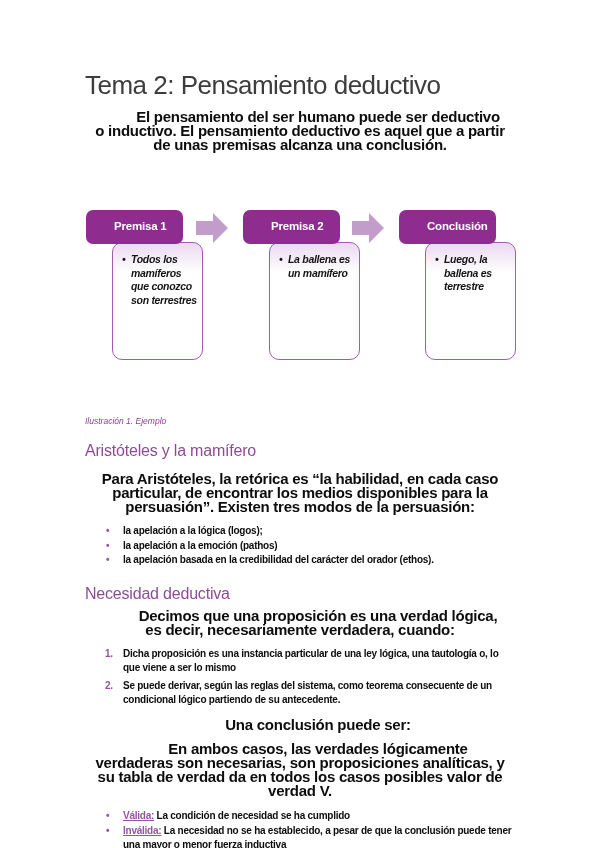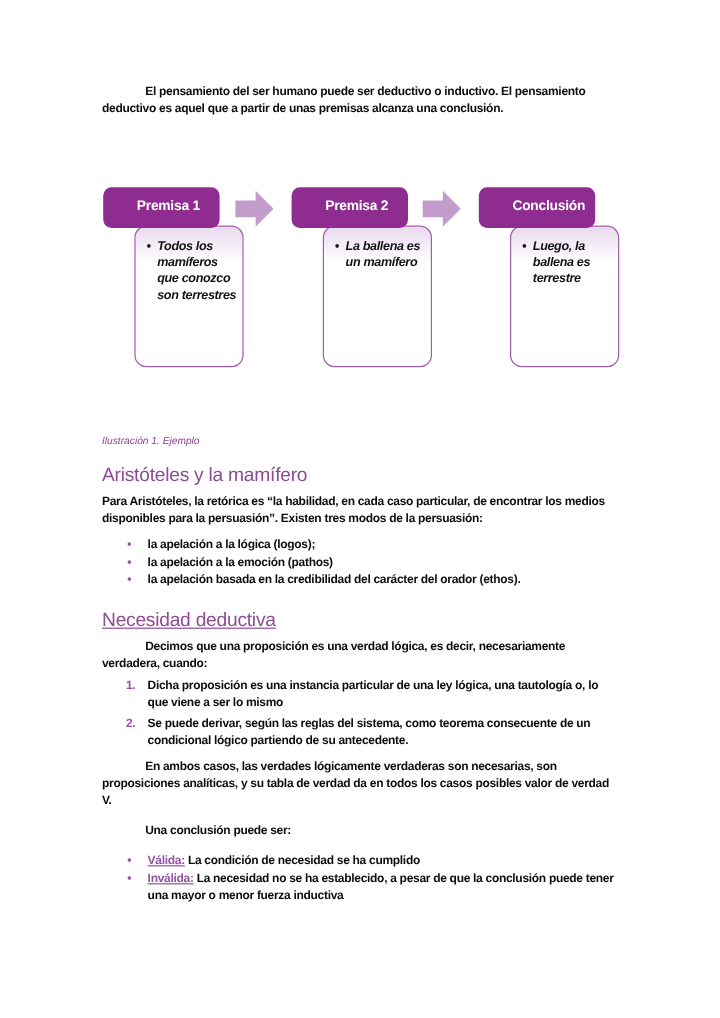--- a/index.html
+++ b/index.html
@@ -15,26 +15,27 @@
   }
   h1{
     margin:0 0 7px 0;
     font-size:26px;
     font-weight:400;
     letter-spacing:-0.5px;
     color:#3d3d3d;
     line-height:30px;
   }
   .body{
-    font-size:10px;
+    font-size:15px;
     line-height:14px;
     font-weight:600;
     letter-spacing:-0.25px;
     color:#0d0d0d;
-    margin:0;
+    margin:10px;
+    text-align:center;
   }
   .ind{text-indent:36px;}
   h2{
     margin:14px 0 4px 0;
     font-size:16px;
     font-weight:400;
     color:var(--heading);
     line-height:22px;
     letter-spacing:-0.2px;
   }
@@ -85,27 +86,28 @@
     padding-left:38px;
     font-size:10px;line-height:14px;font-weight:600;letter-spacing:-0.25px;
     color:#0d0d0d;
     margin-bottom:0.5px;
   }
   .blt{position:absolute;left:21px;top:0;color:var(--marker);font-weight:bold;}
   .num{position:absolute;left:20px;top:0;color:var(--marker);font-weight:600;}
   .nlst li{margin-bottom:4px;}
   .link{color:var(--link);text-decoration:underline;font-weight:700;}
   .mt8{margin-top:8px;} .mt11{margin-top:11px;} .mt4{margin-top:4px;}
-  .mt16{margin-top:16px;text-decoration:underline;} .mt2{margin-top:2px;}
+  .mt16{margin-top:16px;} .mt2{margin-top:2px;}
 </style>
 </head>
 <body>
 
 <div class="page">
 
+  <h1>Tema 2: Pensamiento deductivo</h1>
   <p class="body ind">El pensamiento del ser humano puede ser deductivo o inductivo. El pensamiento deductivo es aquel que a partir de unas premisas alcanza una conclusión.</p>
 
   <div class="diagram">
     <div class="grp g1">
       <div class="hdr">Premisa 1</div>
       <div class="cbox">
         <div class="btxt">Todos los mamíferos que conozco son terrestres</div>
       </div>
     </div>
 
@@ -144,21 +146,21 @@
   </ul>
 
   <h2 class="mt16">Necesidad deductiva</h2>
   <p class="body ind mt2">Decimos que una proposición es una verdad lógica, es decir, necesariamente verdadera, cuando:</p>
 
   <ol class="lst nlst mt4">
     <li><span class="num">1.</span><span>Dicha proposición es una instancia particular de una ley lógica, una tautología o, lo que viene a ser lo mismo</span></li>
     <li><span class="num">2.</span><span>Se puede derivar, según las reglas del sistema, como teorema consecuente de un condicional lógico partiendo de su antecedente.</span></li>
   </ol>
 
+  <p class="body ind mt11">Una conclusión puede ser:</p>
   <p class="body ind mt8">En ambos casos, las verdades lógicamente verdaderas son necesarias, son proposiciones analíticas, y su tabla de verdad da en todos los casos posibles valor de verdad V.</p>
-  <p class="body ind mt11">Una conclusión puede ser:</p>
 
   <ul class="lst mt11">
     <li><span class="blt">•</span><span class="link">Válida:</span> <span>La condición de necesidad se ha cumplido</span></li>
     <li><span class="blt">•</span><span class="link">Inválida:</span> <span>La necesidad no se ha establecido, a pesar de que la conclusión puede tener una mayor o menor fuerza inductiva</span></li>
   </ul>
 
 </div>
 
 </body></html>

